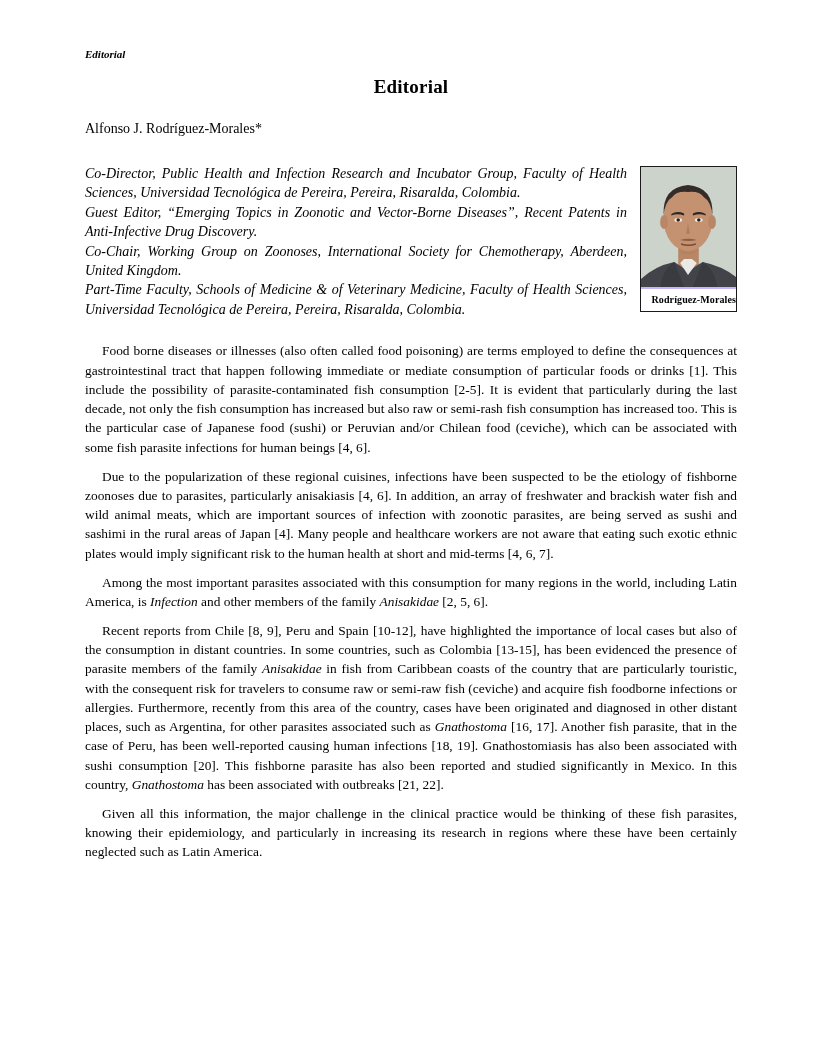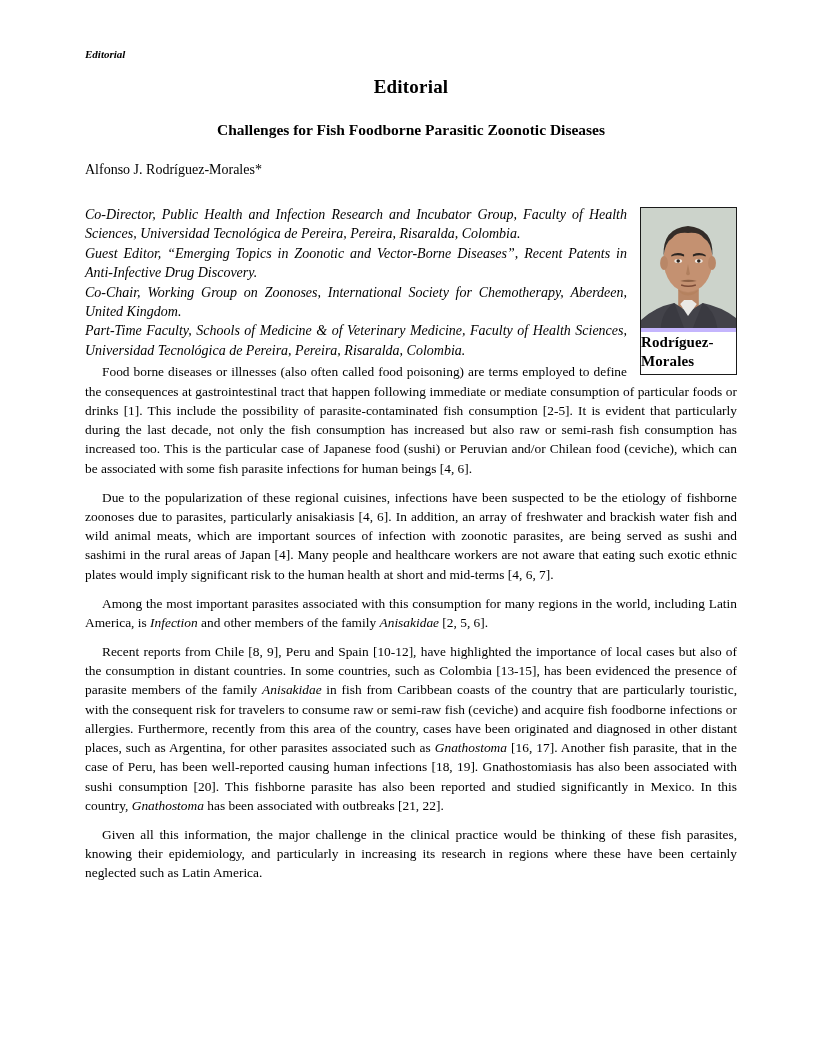--- a/index.html
+++ b/index.html
@@ -42,47 +42,46 @@
 
   .photo-box {
     float: right; width: 97px;
     margin: 2px 0 5px 13px;
     border: 1px solid #1a1a1a;
     background: #fff;
     font-style: normal;
   }
   .photo-box svg { display: block; width: 100%; height: 120px; }
   .photo-caption {
-    border-top: 4px solid #c4b5fd;
-    font-size: 15px; font-weight: bold;
-    text-align: left; padding: 1px 0 2px 0;
+    border-top: 2px solid #c4b5fd;
+    font-size: 10px; font-weight: bold;
+    text-align: right; padding: 1px 0 2px 0;
     letter-spacing: 0.1px;
   }
 
   
-  .body-text { margin-top: 2px; clear: none; }
+  .body-text { margin-top: 22px; clear: none; }
   .para {
     font-size: 13.4px; line-height: 19.3px;
     text-align: justify; text-indent: 17px;
     margin-bottom: 9.5px;
   }
   .it { font-style: italic; }
 </style>
 </head>
 <body>
 
 <div class="page">
 
   <div class="running-head">
     <span>Editorial</span>
   </div>
 
   <h1 class="doc-title">Editorial</h1>
 
-  <h2 class="doc-subtitle">Challenges for Fish Foodborne Parasitic Zoonotic Diseases</h2>
 
   <div class="author-line">Alfonso J. Rodríguez-Morales*</div>
 
   <div class="affiliations">
     <div class="photo-box">
       <svg viewBox="0 0 97 120" preserveAspectRatio="none">
         <rect x="0" y="0" width="97" height="120" fill="#ccd3cb"></rect>
 
         <rect x="38" y="78" width="21" height="22" fill="#b98767"></rect>
 

